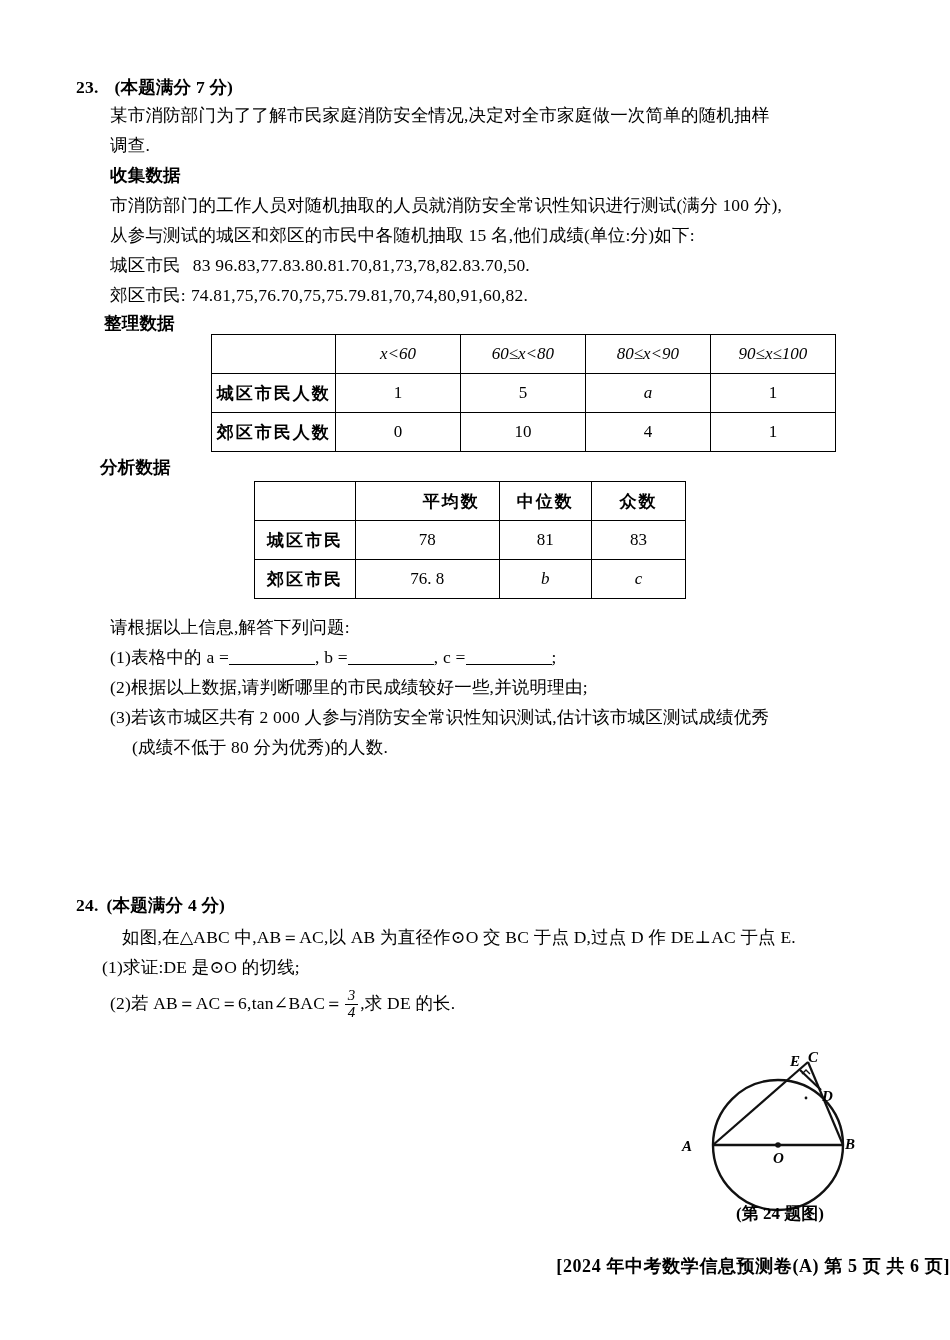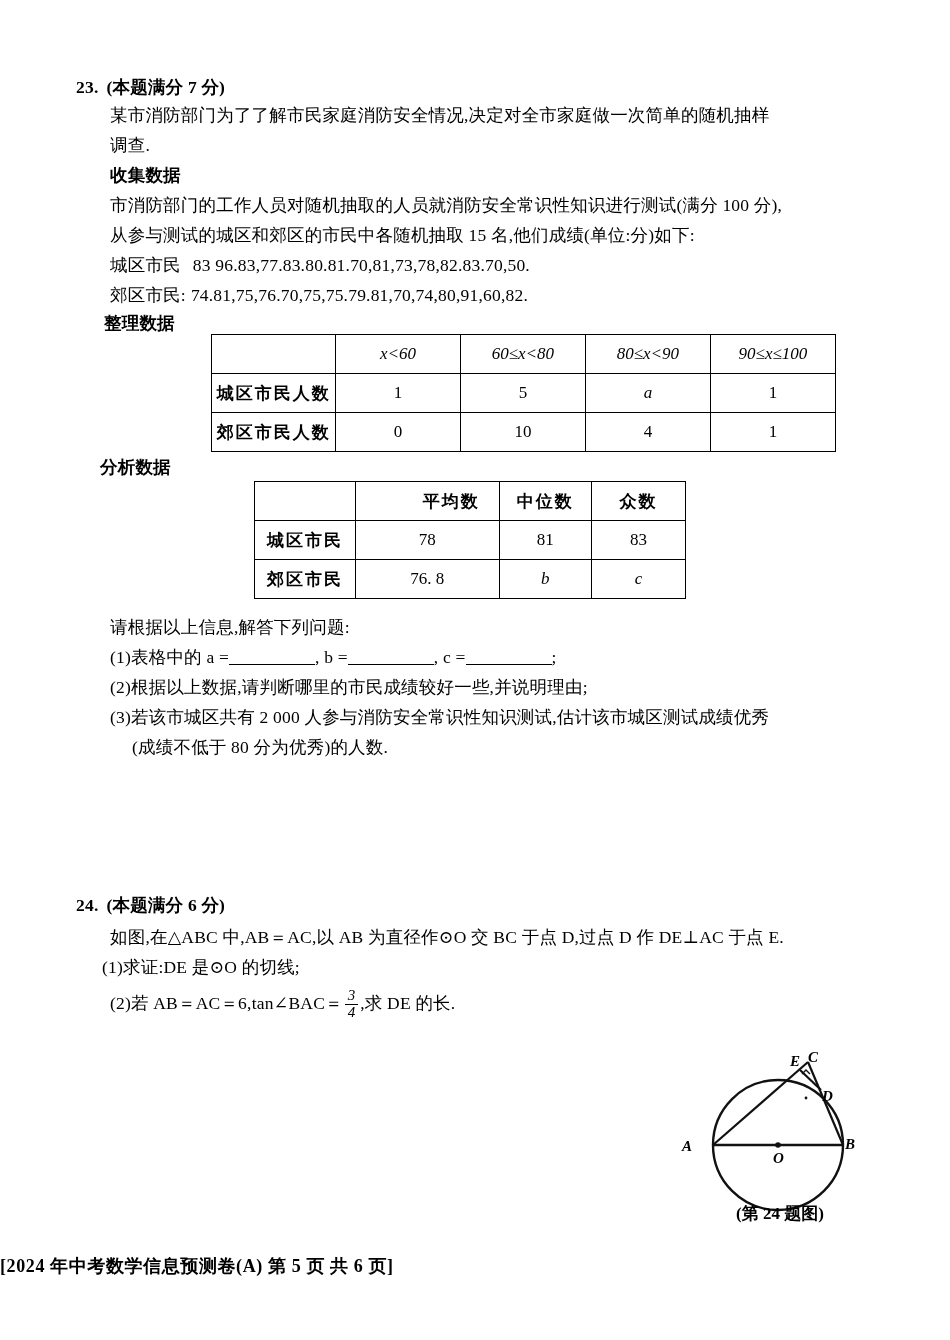--- a/index.html
+++ b/index.html
@@ -94,21 +94,21 @@
   }
   .frac .num { display: block; padding: 0 3px; }
   .frac .den { display: block; border-top: 1.3px solid #000; padding: 0 3px; }
 
   
   #footer {
     position: absolute;
     left: 0;
     top: 1254px;
     width: 950px;
-    text-align: left;
+    text-align: right;
     font-size: 18px;
     font-weight: bold;
     font-family: "Liberation Serif", "DejaVu Serif", serif;
     letter-spacing: 0.6px;
   }
 
   
   #fig-24 { position: absolute; left: 690px; top: 1050px; width: 180px; height: 170px; }
   #fig-24-caption {
     position: absolute;
@@ -128,21 +128,21 @@
     font-weight: bold;
   }
 </style>
 </head>
 <body>
 
 <div class="page">
 
   <div class="blk" style="left:76px; top:72px;">
     <span class="t qnum">23.</span>
-    <span class="t bold" style="margin-left:4px;">(本题满分 7 分)</span>
+    <span class="t bold" style="margin-left:12px;">(本题满分 7 分)</span>
   </div>
 
   <div class="blk t" style="left:110px; top:100px;">某市消防部门为了了解市民家庭消防安全情况,决定对全市家庭做一次简单的随机抽样</div>
   <div class="blk t" style="left:110px; top:130px;">调查.</div>
 
   <div class="blk t bold" style="left:110px; top:160px;">收集数据</div>
 
   <div class="blk t" style="left:110px; top:190px;">市消防部门的工作人员对随机抽取的人员就消防安全常识性知识进行测试(满分 100 分),</div>
   <div class="blk t" style="left:110px; top:220px;">从参与测试的城区和郊区的市民中各随机抽取 15 名,他们成绩(单位:分)如下:</div>
 
@@ -218,24 +218,24 @@
   <div class="blk" style="left:110px; top:642px;">
     <span class="t">(1)表格中的 a =</span><span class="blank-line"></span><span class="t">, b =</span><span class="blank-line"></span><span class="t">, c =</span><span class="blank-line"></span><span class="t">;</span>
   </div>
 
   <div class="blk t" style="left:110px; top:672px;">(2)根据以上数据,请判断哪里的市民成绩较好一些,并说明理由;</div>
   <div class="blk t" style="left:110px; top:702px;">(3)若该市城区共有 2 000 人参与消防安全常识性知识测试,估计该市城区测试成绩优秀</div>
   <div class="blk t" style="left:132px; top:732px;">(成绩不低于 80 分为优秀)的人数.</div>
 
   <div class="blk" style="left:76px; top:890px;">
     <span class="t qnum">24.</span>
-    <span class="t bold" style="margin-left:4px;">(本题满分 6 分)</span>
-  </div>
-
-  <div class="blk t" style="left:110px; top:922px;">如图,在△ABC 中,AB＝AC,以 AB 为直径作⊙O 交 BC 于点 D,过点 D 作 DE⊥AC 于点 E.</div>
+    <span class="t bold" style="margin-left:4px;">(本题满分 4 分)</span>
+  </div>
+
+  <div class="blk t" style="left:122px; top:922px;">如图,在△ABC 中,AB＝AC,以 AB 为直径作⊙O 交 BC 于点 D,过点 D 作 DE⊥AC 于点 E.</div>
   <div class="blk t" style="left:102px; top:952px;">(1)求证:DE 是⊙O 的切线;</div>
 
   <div class="blk" style="left:110px; top:988px;">
     <span class="t">(2)若 AB＝AC＝6,tan∠BAC＝</span><span class="frac"><span class="num ital">3</span><span class="den ital">4</span></span><span class="t">,求 DE 的长.</span>
   </div>
 
   <div id="fig-24">
     <svg width="180" height="170" viewBox="0 0 180 170">
 
       <circle cx="88" cy="95" r="65" fill="none" stroke="#111" stroke-width="2.4"></circle>

